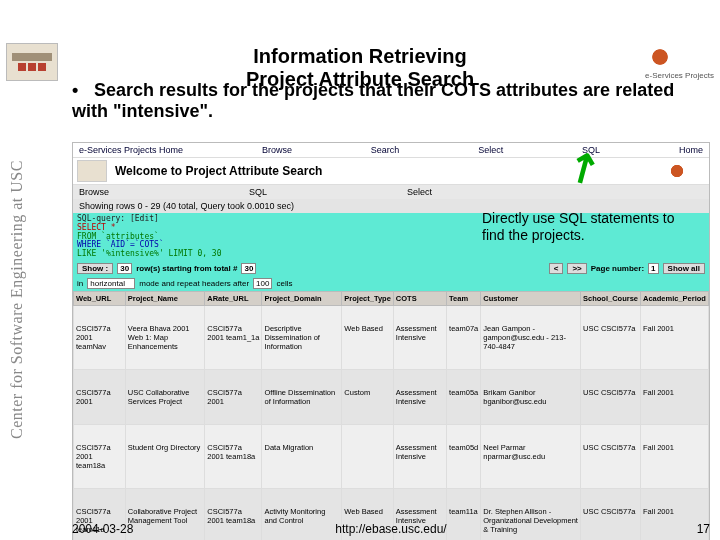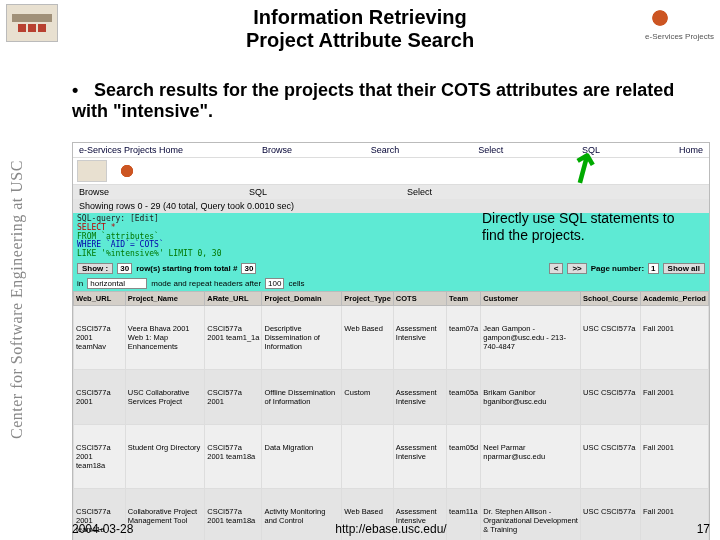--- a/index.html
+++ b/index.html
@@ -1,17 +1,17 @@
 <!DOCTYPE html>
 <html><head>
 <meta charset="utf-8">
 <style>
   * { box-sizing: border-box; margin: 0; padding: 0; }
   body { width: 720px; height: 540px; font-family: Arial, sans-serif; background: #fff; position: relative; overflow: hidden; }
-  .header { position: relative; height: 72px; }
+  .header { position: relative; height: 72px; margin-top: 39px; }
   .logo-left { position: absolute; left: 6px; top: 4px; width: 52px; height: 38px; border: 1px solid #bbb; background: #e8e0d0; display: flex; flex-direction: column; align-items: center; justify-content: center; }
   .logo-left-top { width: 40px; height: 8px; background: #a09078; margin-bottom: 2px; }
   .logo-left-row { display: flex; gap: 2px; }
   .logo-left-sq { width: 8px; height: 8px; background: #b84030; }
   .title { text-align: center; padding-top: 6px; font-size: 20px; font-weight: bold; line-height: 1.15; }
   .logo-right { position: absolute; right: 6px; top: 6px; text-align: left; font-size: 8px; color: #555; }
   .logo-right-icon { display: inline-block; width: 50px; height: 24px; background: radial-gradient(circle at 30% 50%, #c52 20%, #fff 22%), linear-gradient(#9c3,#6a2); border-radius: 4px; }
   .vbar { position: absolute; left: 4px; top: 80px; width: 26px; height: 440px; writing-mode: vertical-rl; text-orientation: mixed; font-size: 16px; color: #888; font-family: Georgia, serif; letter-spacing: 0.5px; transform: rotate(180deg); display: flex; align-items: center; justify-content: center; }
   .main { position: absolute; left: 72px; top: 80px; right: 10px; bottom: 28px; font-size: 11px; }
   .bullet-line { font-size: 18px; margin-bottom: 20px; font-weight: bold; }
@@ -76,20 +76,21 @@
     <div class="topnav">
       <span>e-Services Projects Home</span>
       <span>Browse</span>
       <span>Search</span>
       <span>Select</span>
       <span>SQL</span>
       <span>Home</span>
     </div>
     <div class="welcome">
       <div class="welcome-logo"></div>
+      <div class="welcome-title">Welcome to Project Attribute Search</div>
       <div class="logo-right-icon" style="width:40px;height:18px"></div>
     </div>
     <div class="subnav">
       <span>Browse</span>
       <span>SQL</span>
       <span>Select</span>
     </div>
     <div class="rows-info">Showing rows 0 - 29 (40 total, Query took 0.0010 sec)</div>
     <div class="sql-block">
       <div class="sql-line">SQL-query: [Edit]</div>
@@ -105,21 +106,21 @@
       <span class="inp">30</span>
       <span style="flex:1"></span>
       <span class="btn">&lt;</span>
       <span class="btn">&gt;&gt;</span>
       <span>Page number:</span>
       <span class="inp">1</span>
       <span class="btn">Show all</span>
     </div>
     <div class="controls2">
       <span>in</span>
-      <span class="inp" style="width:60px">horizontal</span>
+      <span class="inp" style="width:48px">horizontal</span>
       <span>mode and repeat headers after</span>
       <span class="inp">100</span>
       <span>cells</span>
     </div>
     <table class="tbl">
       <thead>
           <tr id="thead-row">
             <th>Web_URL</th>
             <th>Project_Name</th>
             <th>ARate_URL</th>

